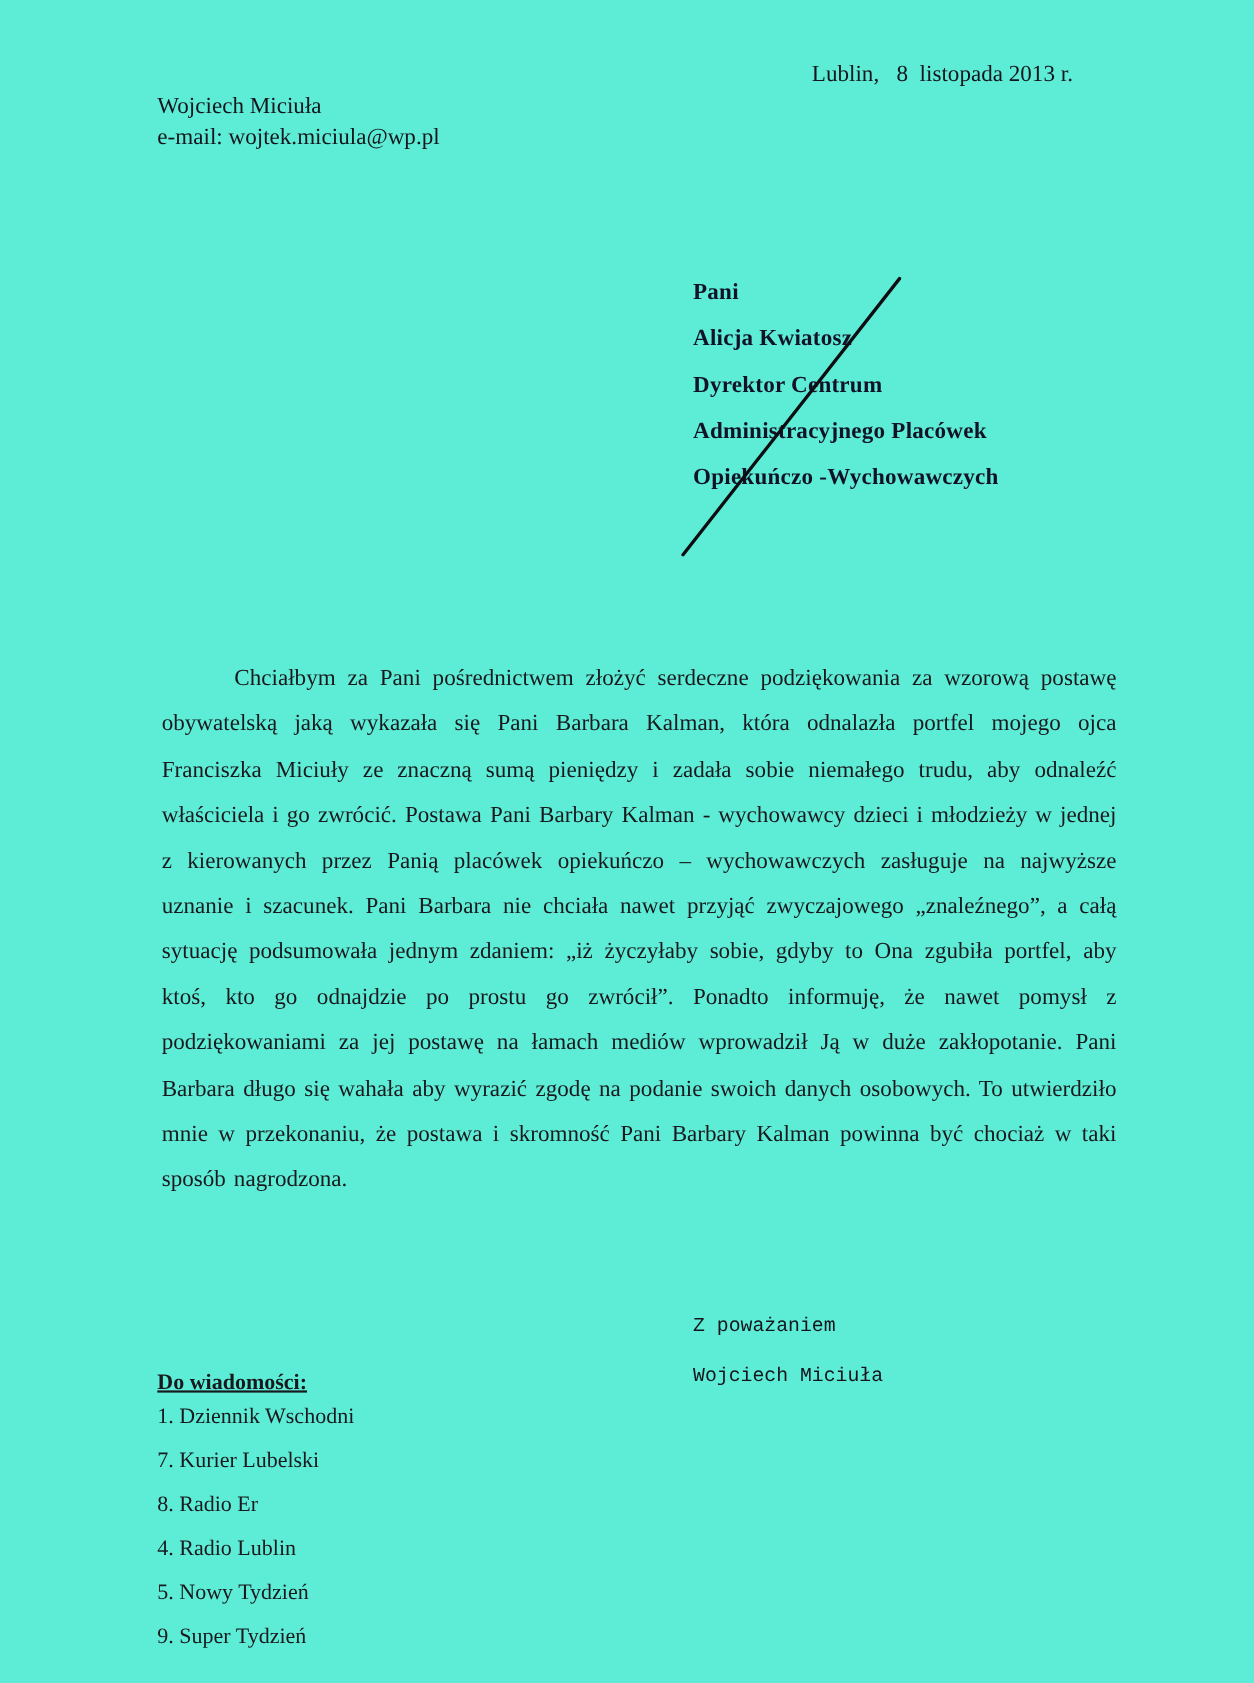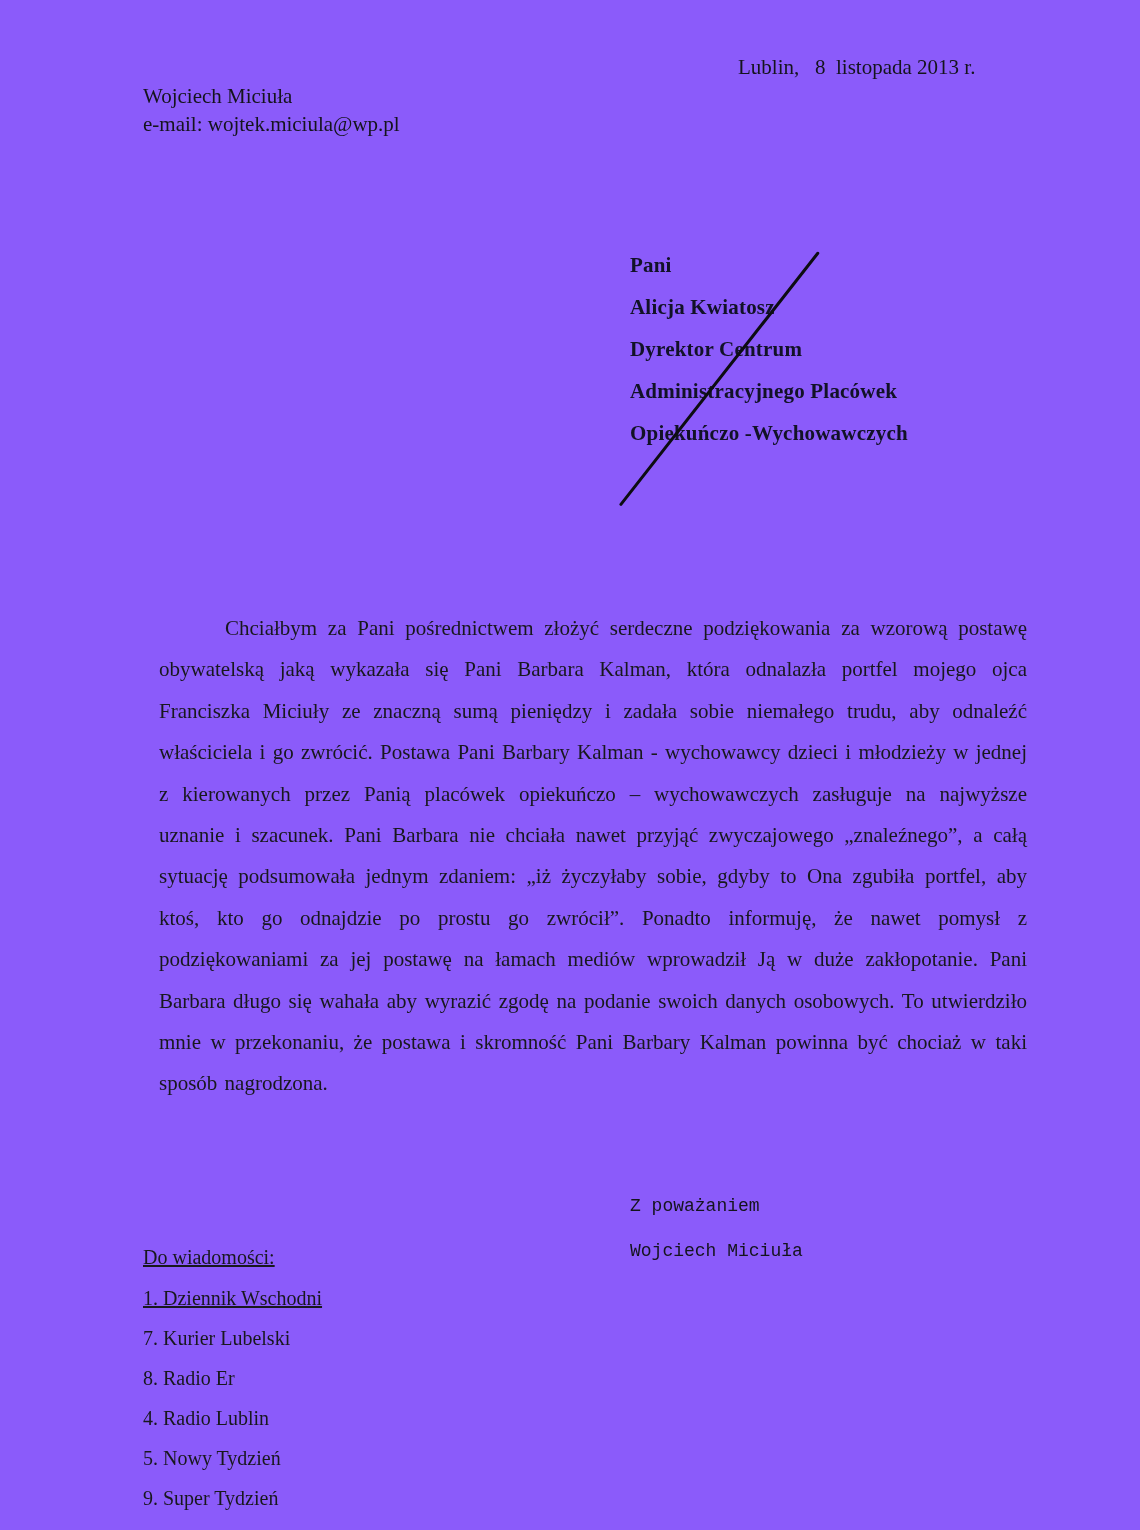--- a/index.html
+++ b/index.html
@@ -4,21 +4,21 @@
 <style>
   html, body {
     margin: 0;
     padding: 0;
     background: #ffffff;
   }
   .page {
     position: relative;
     width: 1140px;
     height: 1530px;
-    background: #8b5cf6;
+    background: #5eead4;
     font-family: "Liberation Serif", "DejaVu Serif", serif;
     color: #1c1c1f;
     overflow: hidden;
     filter: blur(0.35px) contrast(1.03);
   }
   .date-line {
     position: absolute;
     left: 738px;
     top: 55px;
     font-size: 21px;
@@ -58,48 +58,48 @@
     position: absolute;
     left: 143px;
     top: 592px;
     width: 868px;
     font-size: 21px;
     line-height: 41.4px;
     text-align: justify;
     text-indent: 66px;
     color: #1b1b20;
     word-spacing: 2px;
-    margin: 16px;
+    margin: 4px;
   }
   .closing-block {
     position: absolute;
     left: 630px;
     top: 1184px;
     font-size: 18px;
     line-height: 45px;
     color: #17171f;
     font-family: Liberation Mono, monospace;
   }
   .cc-block {
     position: absolute;
     left: 143px;
     top: 1246px;
     font-size: 20px;
     color: #1b1b20;
   }
   .cc-heading {
     text-decoration: underline;
-    margin-bottom: 18px;
+    margin-bottom: 8px;
+    font-weight: bold;
   }
   .cc-item {
     margin-bottom: 17px;
     line-height: 23px;
   }
   .cc-item.underlined {
-    text-decoration: underline;
   }
 </style>
 </head>
 <body>
 
 <div class="page">
 
   <div class="date-line">Lublin,   8  listopada 2013 r.</div>
 
   <div class="sender-block">

